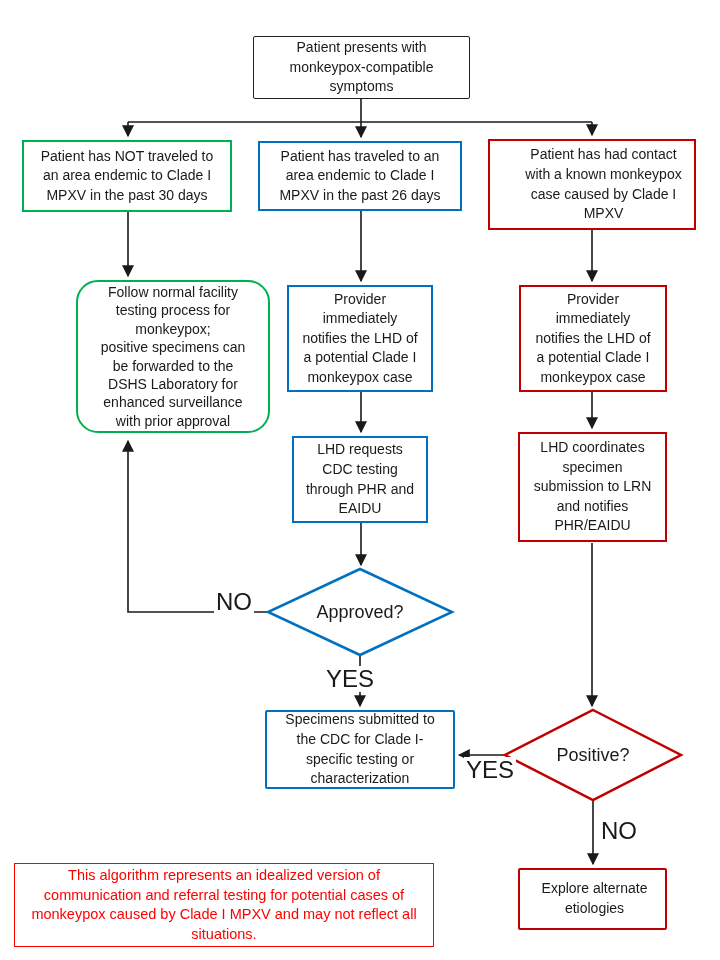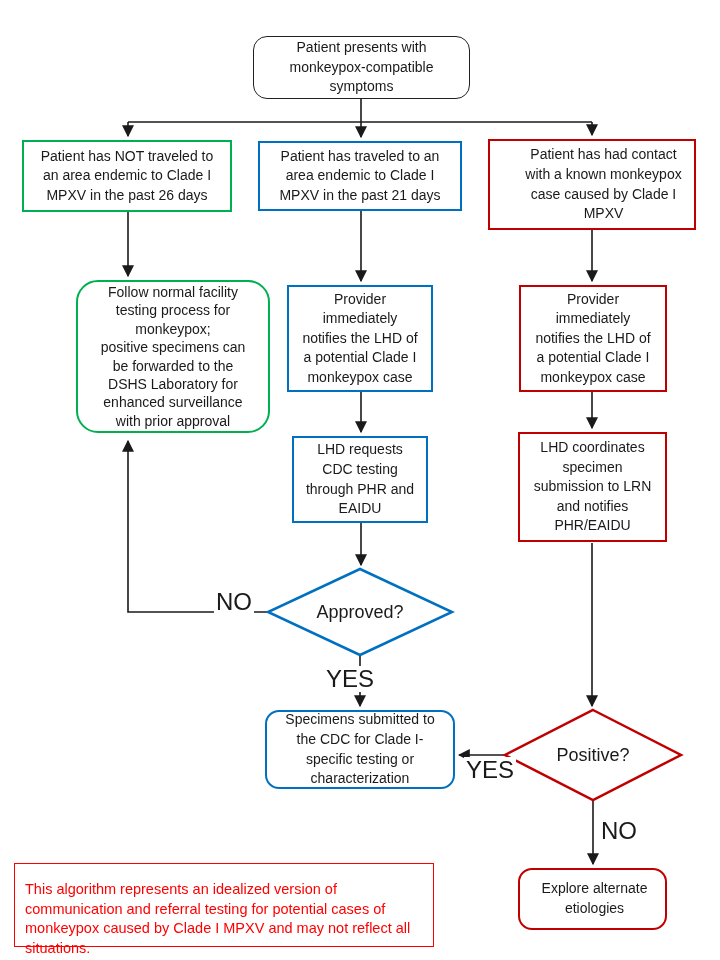--- a/index.html
+++ b/index.html
@@ -12,34 +12,34 @@
   .layer{position:absolute;left:0;top:0;}
   .node{
     position:absolute;display:flex;align-items:center;justify-content:center;
     text-align:center;white-space:pre-line;background:#fff;box-sizing:border-box;
     font-size:14px;line-height:1.4;padding:2px 4px;color:var(--text);
   }
   .b-black{border:1.5px solid #202020;}
   .b-green{border:2px solid var(--green);}
   .b-blue{border:2.5px solid var(--blue);}
   .b-red{border:2.5px solid var(--red);}
-  .round-lg{border-radius:14px;}
+  .round-lg{border-radius:2px;}
   .round-xl{border-radius:22px;margin-left:44px;}
   .tight{line-height:1.32;}
   .edge-label{
     position:absolute;font-size:24px;color:var(--text);background:#fff;
     padding:0 2px;line-height:1.1;
   }
   .diamond-label{
     position:absolute;font-size:18px;text-align:center;background:transparent;
   }
   .disclaimer{
     position:absolute;box-sizing:border-box;border:1.5px solid var(--alert);
-    color:var(--alert);font-size:14.5px;line-height:1.35;text-align:left;
-    padding:16px 10px;white-space:pre-line;background:#fff;
+    color:var(--alert);font-size:14.5px;line-height:1.35;text-align:center;
+    padding:2px 10px;white-space:pre-line;background:#fff;
   }
 </style>
 </head>
 <body>
 
 <div class="canvas">
 
   <svg class="layer" width="720" height="960" viewBox="0 0 720 960">
     <defs>
       <marker id="arrow" viewBox="0 0 10 10" refX="9" refY="5" markerWidth="7.5" markerHeight="7.5" orient="auto-start-reverse">
@@ -67,25 +67,25 @@
     <polygon points="360,569 452,612 360,655 268,612" fill="#ffffff" stroke="var(--blue)" stroke-width="2.5"></polygon>
     <polygon points="593,710 681,755 593,800 505,755" fill="#ffffff" stroke="var(--red)" stroke-width="2.5"></polygon>
   </svg>
 
   <div class="node b-black round-lg" style="left:253px;top:36px;width:217px;height:63px;">Patient presents with
 monkeypox-compatible
 symptoms</div>
 
   <div class="node b-green" style="left:22px;top:140px;width:210px;height:72px;">Patient has NOT traveled to
 an area endemic to Clade I
-MPXV in the past 26 days</div>
+MPXV in the past 30 days</div>
 
   <div class="node b-blue" style="left:258px;top:141px;width:204px;height:70px;border-width:2px;">Patient has traveled to an
 area endemic to Clade I
-MPXV in the past 21 days</div>
+MPXV in the past 26 days</div>
 
   <div class="node b-red" style="left:488px;top:139px;width:208px;height:91px;border-width:2px;padding-left:27px;">Patient has had contact
 with a known monkeypox
 case caused by Clade I
 MPXV</div>
 
   <div class="node b-green round-xl tight" style="left:32px;top:280px;width:194px;height:153px;">Follow normal facility
 testing process for
 monkeypox;
 positive specimens can

